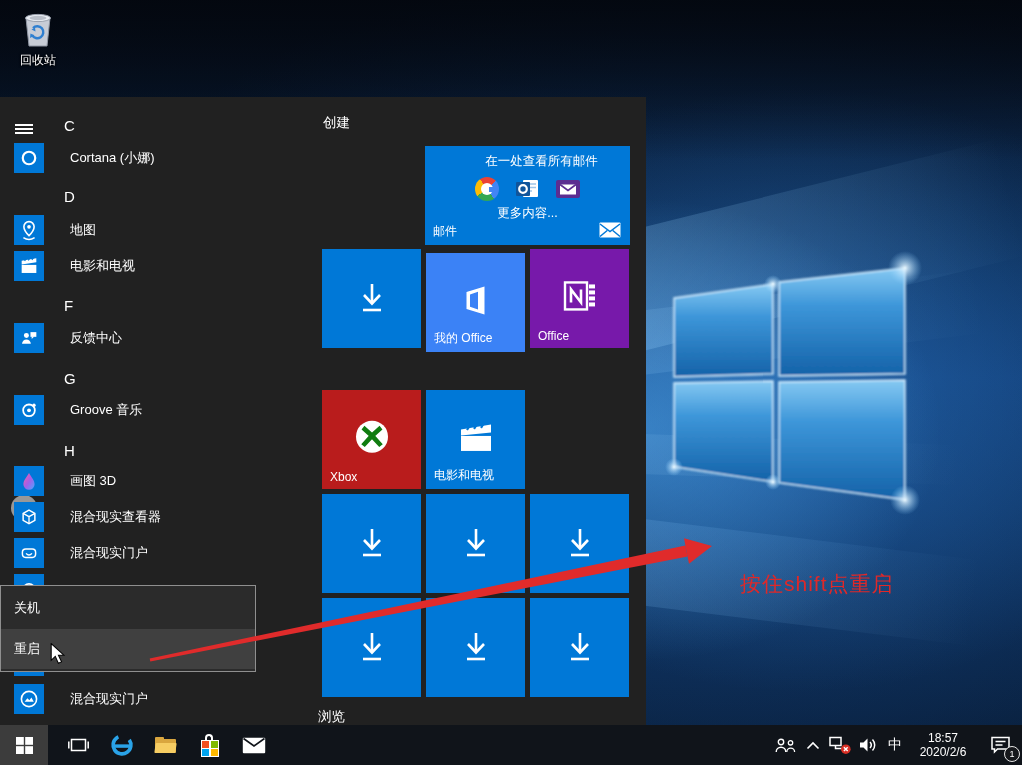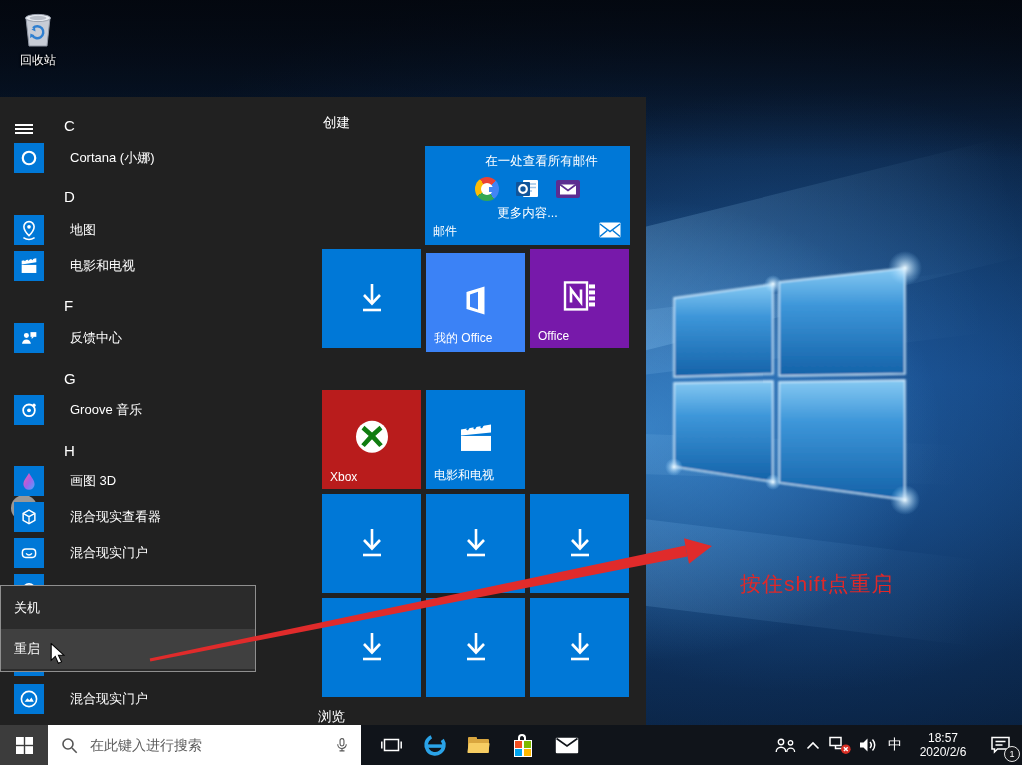--- a/index.html
+++ b/index.html
@@ -430,31 +430,20 @@
 
   <div class="abs taskbar">
     <div class="tb-start">
       <svg width="17" height="17" viewBox="0 0 17 17">
         <rect x="0" y="0" width="7.8" height="7.8" fill="#fff"></rect>
           <rect x="9.2" y="0" width="7.8" height="7.8" fill="#fff"></rect>
         <rect x="0" y="9.2" width="7.8" height="7.8" fill="#fff"></rect>
           <rect x="9.2" y="9.2" width="7.8" height="7.8" fill="#fff"></rect>
       </svg>
     </div>
-    <div class="tb-search">
-      <svg style="margin:0 10px 0 13px" width="17" height="17" viewBox="0 0 17 17">
-        <circle cx="7" cy="7" r="5" fill="none" stroke="#555" stroke-width="1.6"></circle>
-        <path d="M11 11 L15.7 15.7" stroke="#555" stroke-width="1.6"></path>
-      </svg>
-      <input type="text" placeholder="在此键入进行搜索" style="">
-      <svg style="margin:0 12px" width="14" height="18" viewBox="0 0 18 18">
-        <rect x="6.5" y="0.8" width="5" height="9.5" rx="2.5" fill="none" stroke="#555" stroke-width="1.4"></rect>
-        <path d="M3.5 8 a5.5 5.5 0 0 0 11 0 M9 13.5 V16.2 M5.8 16.6 H12.2" fill="none" stroke="#555" stroke-width="1.4"></path>
-      </svg>
-    </div>
 
     <div class="tb-btn" style="margin-left:8px">
       <svg width="21" height="18" viewBox="0 0 21 18">
         <rect x="3.5" y="3.5" width="14" height="11" fill="none" stroke="#fff" stroke-width="1.5"></rect>
         <path d="M0.8 5.5 V12.5 M20.2 5.5 V12.5" stroke="#fff" stroke-width="1.5"></path>
       </svg>
     </div>
     <div class="tb-btn">
       <svg width="26" height="26" viewBox="0 0 24 24">
         <circle cx="12" cy="12" r="8.2" fill="none" stroke="#2aa3e8" stroke-width="3.4" stroke-dasharray="40 12" transform="rotate(-35 12 12)"></circle>

